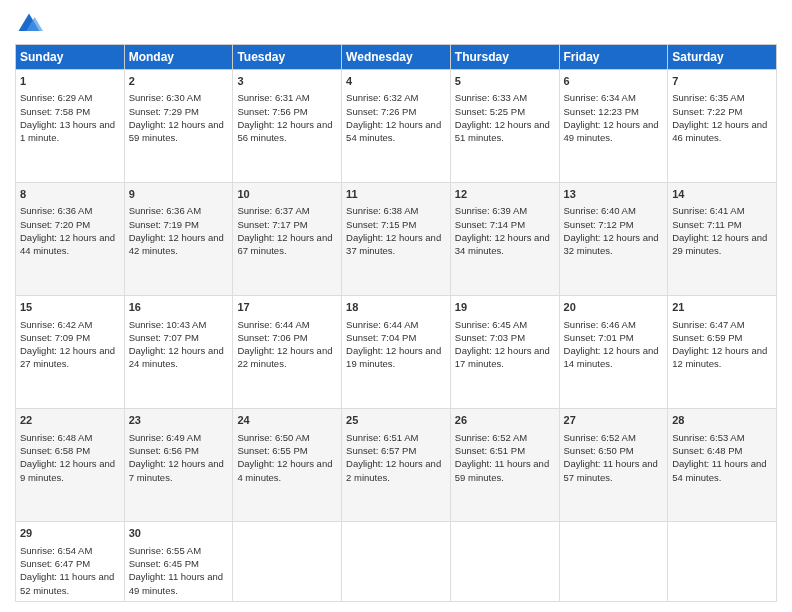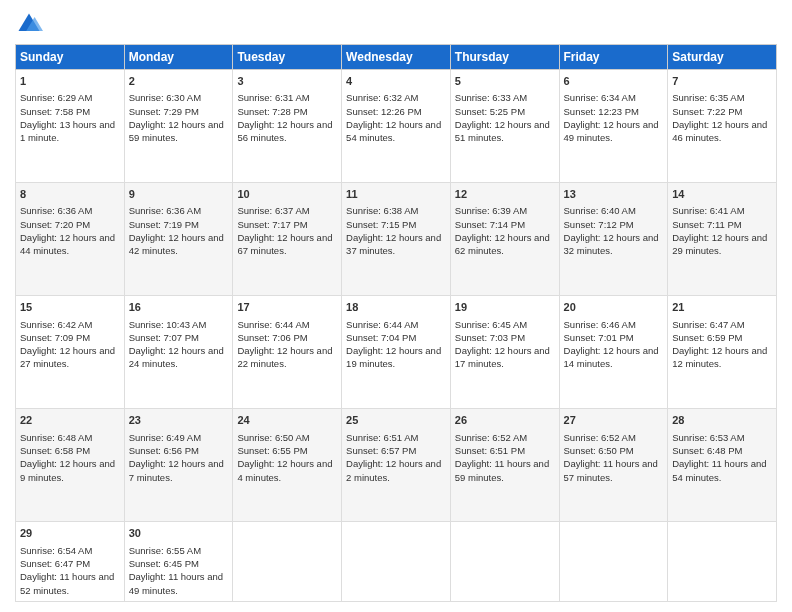--- a/index.html
+++ b/index.html
@@ -121,32 +121,32 @@
           <th>Wednesday</th>
           <th>Thursday</th>
           <th>Friday</th>
           <th>Saturday</th>
         </tr>
     </thead>
     <tbody id="calendar-body">
     <tr>
           <td><span class="day-num">1</span><span>Sunrise: 6:29 AM</span><br><span>Sunset: 7:58 PM</span><br><span>Daylight: 13 hours and 1 minute.</span></td>
           <td><span class="day-num">2</span><span>Sunrise: 6:30 AM</span><br><span>Sunset: 7:29 PM</span><br><span>Daylight: 12 hours and 59 minutes.</span></td>
-          <td><span class="day-num">3</span><span>Sunrise: 6:31 AM</span><br><span>Sunset: 7:28 PM</span><br><span>Daylight: 12 hours and 56 minutes.</span></td>
-          <td><span class="day-num">4</span><span>Sunrise: 6:32 AM</span><br><span>Sunset: 12:26 PM</span><br><span>Daylight: 12 hours and 54 minutes.</span></td>
+          <td><span class="day-num">3</span><span>Sunrise: 6:31 AM</span><br><span>Sunset: 7:56 PM</span><br><span>Daylight: 12 hours and 56 minutes.</span></td>
+          <td><span class="day-num">4</span><span>Sunrise: 6:32 AM</span><br><span>Sunset: 7:26 PM</span><br><span>Daylight: 12 hours and 54 minutes.</span></td>
           <td><span class="day-num">5</span><span>Sunrise: 6:33 AM</span><br><span>Sunset: 5:25 PM</span><br><span>Daylight: 12 hours and 51 minutes.</span></td>
           <td><span class="day-num">6</span><span>Sunrise: 6:34 AM</span><br><span>Sunset: 12:23 PM</span><br><span>Daylight: 12 hours and 49 minutes.</span></td>
           <td><span class="day-num">7</span><span>Sunrise: 6:35 AM</span><br><span>Sunset: 7:22 PM</span><br><span>Daylight: 12 hours and 46 minutes.</span></td>
         </tr>
         <tr>
           <td><span class="day-num">8</span><span>Sunrise: 6:36 AM</span><br><span>Sunset: 7:20 PM</span><br><span>Daylight: 12 hours and 44 minutes.</span></td>
           <td><span class="day-num">9</span><span>Sunrise: 6:36 AM</span><br><span>Sunset: 7:19 PM</span><br><span>Daylight: 12 hours and 42 minutes.</span></td>
           <td><span class="day-num">10</span><span>Sunrise: 6:37 AM</span><br><span>Sunset: 7:17 PM</span><br><span>Daylight: 12 hours and 67 minutes.</span></td>
           <td><span class="day-num">11</span><span>Sunrise: 6:38 AM</span><br><span>Sunset: 7:15 PM</span><br><span>Daylight: 12 hours and 37 minutes.</span></td>
-          <td><span class="day-num">12</span><span>Sunrise: 6:39 AM</span><br><span>Sunset: 7:14 PM</span><br><span>Daylight: 12 hours and 62 minutes.</span></td>
+          <td><span class="day-num">12</span><span>Sunrise: 6:39 AM</span><br><span>Sunset: 7:14 PM</span><br><span>Daylight: 12 hours and 34 minutes.</span></td>
           <td><span class="day-num">13</span><span>Sunrise: 6:40 AM</span><br><span>Sunset: 7:12 PM</span><br><span>Daylight: 12 hours and 32 minutes.</span></td>
           <td><span class="day-num">14</span><span>Sunrise: 6:41 AM</span><br><span>Sunset: 7:11 PM</span><br><span>Daylight: 12 hours and 29 minutes.</span></td>
         </tr>
         <tr>
           <td><span class="day-num">15</span><span>Sunrise: 6:42 AM</span><br><span>Sunset: 7:09 PM</span><br><span>Daylight: 12 hours and 27 minutes.</span></td>
           <td><span class="day-num">16</span><span>Sunrise: 10:43 AM</span><br><span>Sunset: 7:07 PM</span><br><span>Daylight: 12 hours and 24 minutes.</span></td>
           <td><span class="day-num">17</span><span>Sunrise: 6:44 AM</span><br><span>Sunset: 7:06 PM</span><br><span>Daylight: 12 hours and 22 minutes.</span></td>
           <td><span class="day-num">18</span><span>Sunrise: 6:44 AM</span><br><span>Sunset: 7:04 PM</span><br><span>Daylight: 12 hours and 19 minutes.</span></td>
           <td><span class="day-num">19</span><span>Sunrise: 6:45 AM</span><br><span>Sunset: 7:03 PM</span><br><span>Daylight: 12 hours and 17 minutes.</span></td>
           <td><span class="day-num">20</span><span>Sunrise: 6:46 AM</span><br><span>Sunset: 7:01 PM</span><br><span>Daylight: 12 hours and 14 minutes.</span></td>

